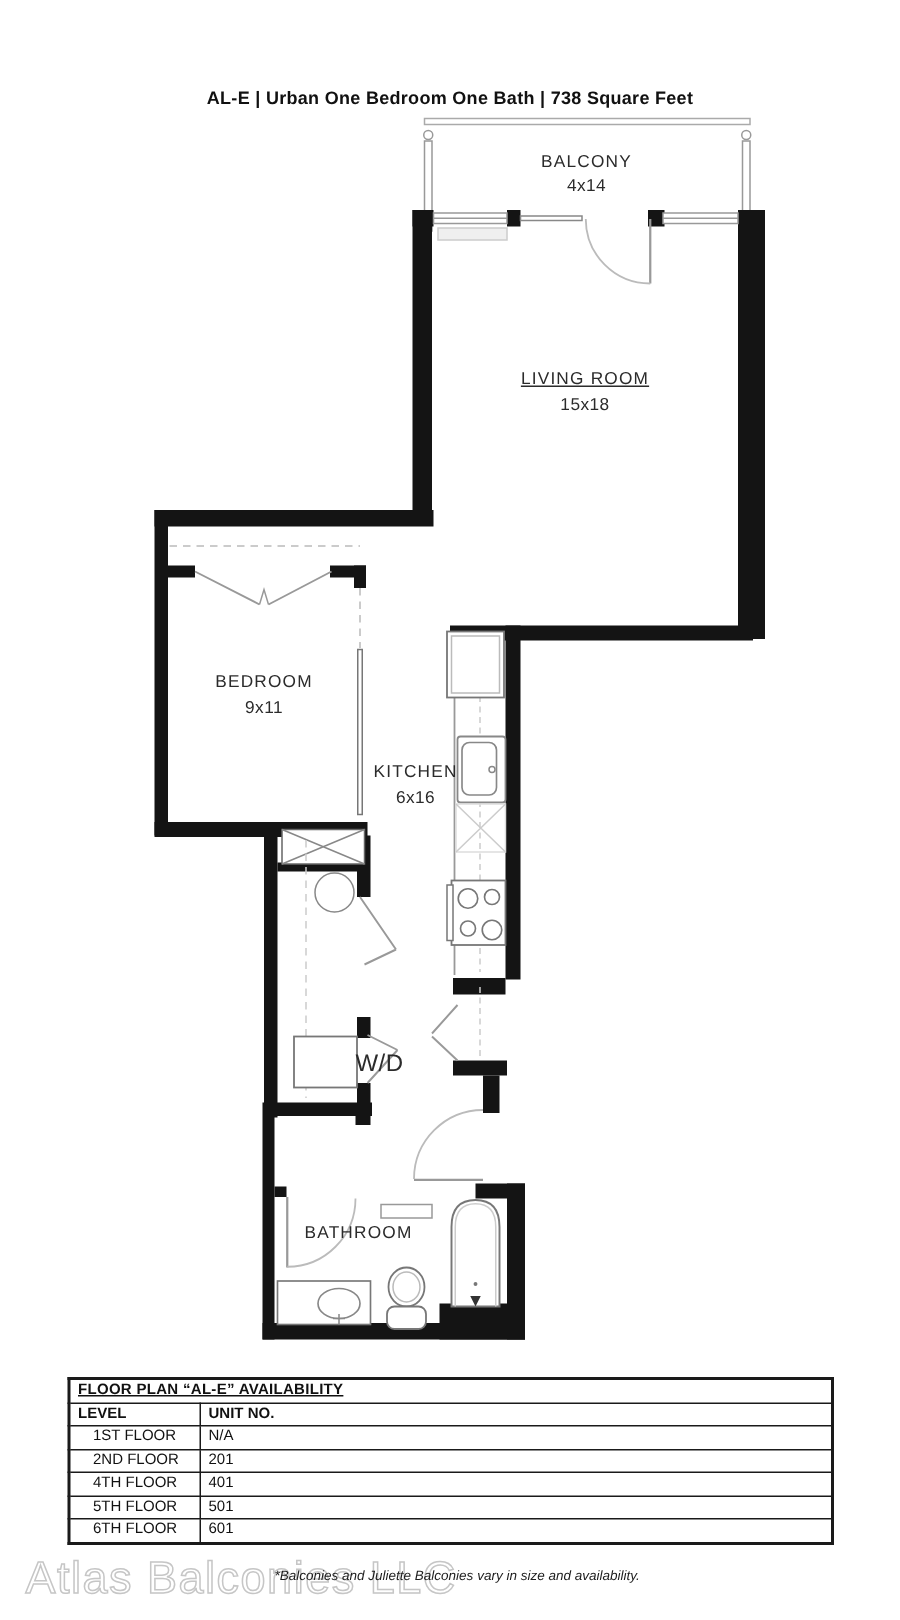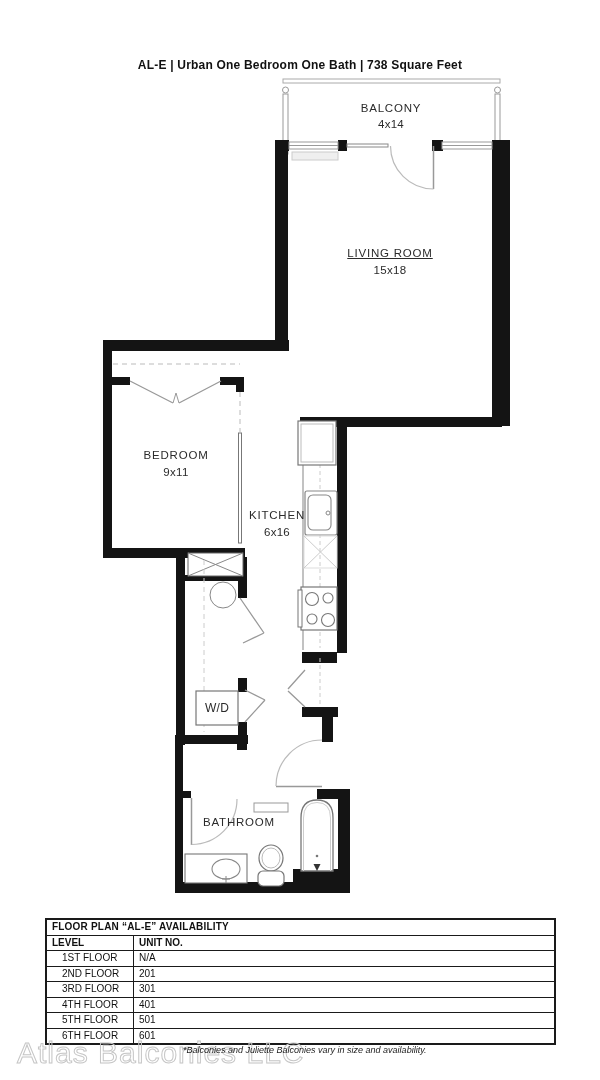--- a/index.html
+++ b/index.html
@@ -5,26 +5,26 @@
   html,body{margin:0;padding:0;background:#fff;}
   #page{position:relative;width:600px;height:1080px;background:#fff;overflow:hidden;
         font-family:"Liberation Sans",sans-serif;color:#222;}
   #plan-svg{position:absolute;left:0;top:0;}
   .title{position:absolute;left:0;top:30px;width:600px;text-align:center;
          font-size:12px;font-weight:bold;letter-spacing:.2px;color:#111;margin-top:28px;}
   .room-label{position:absolute;transform:translateX(-50%);text-align:center;
          font-size:11.5px;letter-spacing:.8px;color:#2b2b2b;white-space:nowrap;}
   .room-dims{position:absolute;transform:translateX(-50%);text-align:center;
          font-size:11.5px;letter-spacing:.3px;color:#2b2b2b;white-space:nowrap;}
-  .small-label{font-size:12px;letter-spacing:.3px;}
+  .small-label{font-size:16px;letter-spacing:.3px;margin-left:36px;}
   .avail{position:absolute;left:45px;top:918px;width:511px;border-collapse:collapse;
          font-size:10px;color:#111;}
   .avail td,.avail th{border:1px solid #1a1a1a;padding:1px 5px;text-align:left;
          height:12.5px;line-height:12.5px;}
-  .avail .tbl-title{font-weight:bold;letter-spacing:.2px;}
+  .avail .tbl-title{font-weight:bold;letter-spacing:.2px;text-decoration:underline;}
   .avail th{font-weight:bold;}
   .avail td.lvl{width:66px;padding-left:15px;}
   .avail{border:2px solid #1a1a1a;}
   .watermark{position:absolute;left:17px;top:1036px;font-size:30px;letter-spacing:1px;
          color:transparent;-webkit-text-stroke:1px #c6c6c6;white-space:nowrap;z-index:1;}
   .disclaimer{position:absolute;left:183px;top:1045px;font-size:9px;font-style:italic;
          color:#1c1c1c;white-space:nowrap;z-index:2;}
 </style>
 </head>
 <body>
@@ -180,24 +180,20 @@
     </tr>
     <tr>
       <td class="lvl">1ST FLOOR</td>
       <td>N/A</td>
     </tr>
     <tr>
       <td class="lvl">2ND FLOOR</td>
       <td>201</td>
     </tr>
     <tr>
-      <td class="lvl">3RD FLOOR</td>
-      <td>301</td>
-    </tr>
-    <tr>
       <td class="lvl">4TH FLOOR</td>
       <td>401</td>
     </tr>
     <tr>
       <td class="lvl">5TH FLOOR</td>
       <td>501</td>
     </tr>
     <tr>
       <td class="lvl">6TH FLOOR</td>
       <td>601</td>

